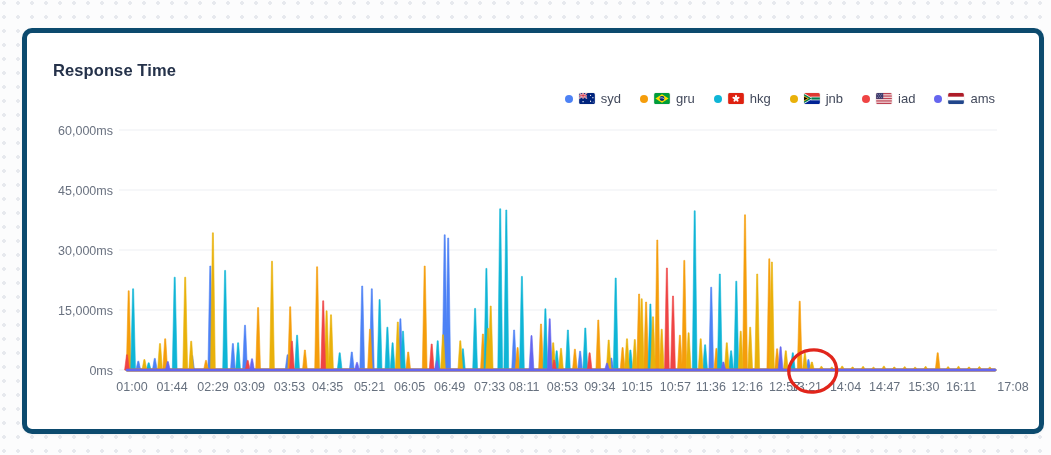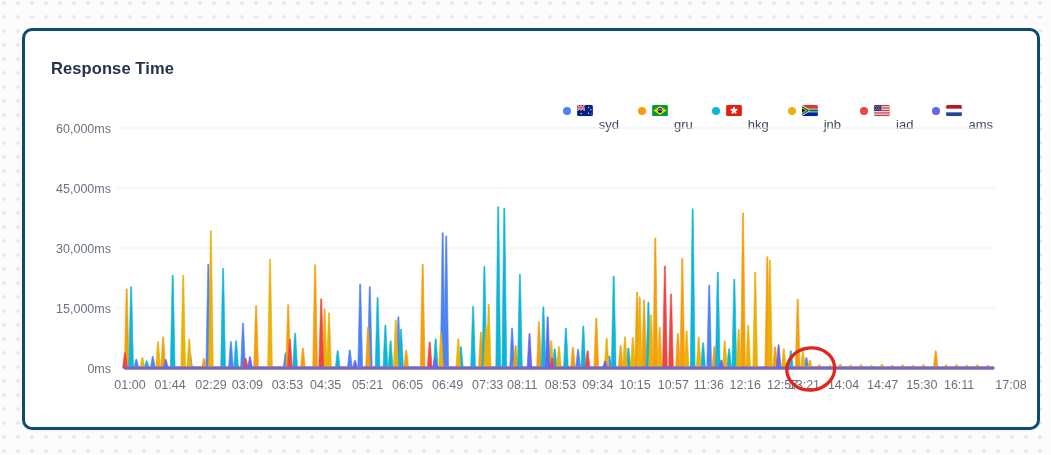--- a/index.html
+++ b/index.html
@@ -5,36 +5,36 @@
   html,body{margin:0;padding:0;}
   body{
     width:1051px;height:455px;overflow:hidden;position:relative;
     font-family:"Liberation Sans","DejaVu Sans",sans-serif;
     background-color:#fcfcfd;
     background-image:radial-gradient(circle,#e7e9ee 1.6px,transparent 1.7px);
     background-size:14px 14px;background-position:-3px -4px;
   }
   .card{
     position:absolute;left:22px;top:28px;width:1012px;height:396px;
-    background:#ffffff;border:3px solid #0c4a6e;border-radius:10px;
+    background:#ffffff;border:5px solid #0c4a6e;border-radius:10px;
     box-shadow:0 1px 3px rgba(16,24,40,0.05);
   }
   .card-title{
     position:absolute;left:26px;top:28px;
     font-size:16.5px;font-weight:700;color:#25324a;letter-spacing:.1px;
   }
   .legend{
     position:absolute;top:58px;right:44px;
     display:flex;align-items:center;gap:19px;
   }
   .legend-item{display:flex;align-items:center;gap:6px;cursor:pointer;}
   .legend-item .dot{width:8px;height:8px;border-radius:50%;display:inline-block;}
   .legend-item .flag{display:inline-flex;line-height:0;}
   .legend-item .flag svg{width:16px;height:11px;border-radius:1.5px;box-shadow:0 0 0 .5px rgba(0,0,0,.08);}
-  .legend-item .legend-label{font-size:13px;color:#42495b;margin-top:28px;}
+  .legend-item .legend-label{font-size:13px;color:#42495b;}
   .chart-svg{position:absolute;left:18px;top:82px;}
   svg text{font-family:"Liberation Sans","DejaVu Sans",sans-serif;}
 </style>
 </head>
 <body>
 
 <div class="card">
   <div class="card-title">Response Time</div>
   <div class="legend">
       <div class="legend-item">

